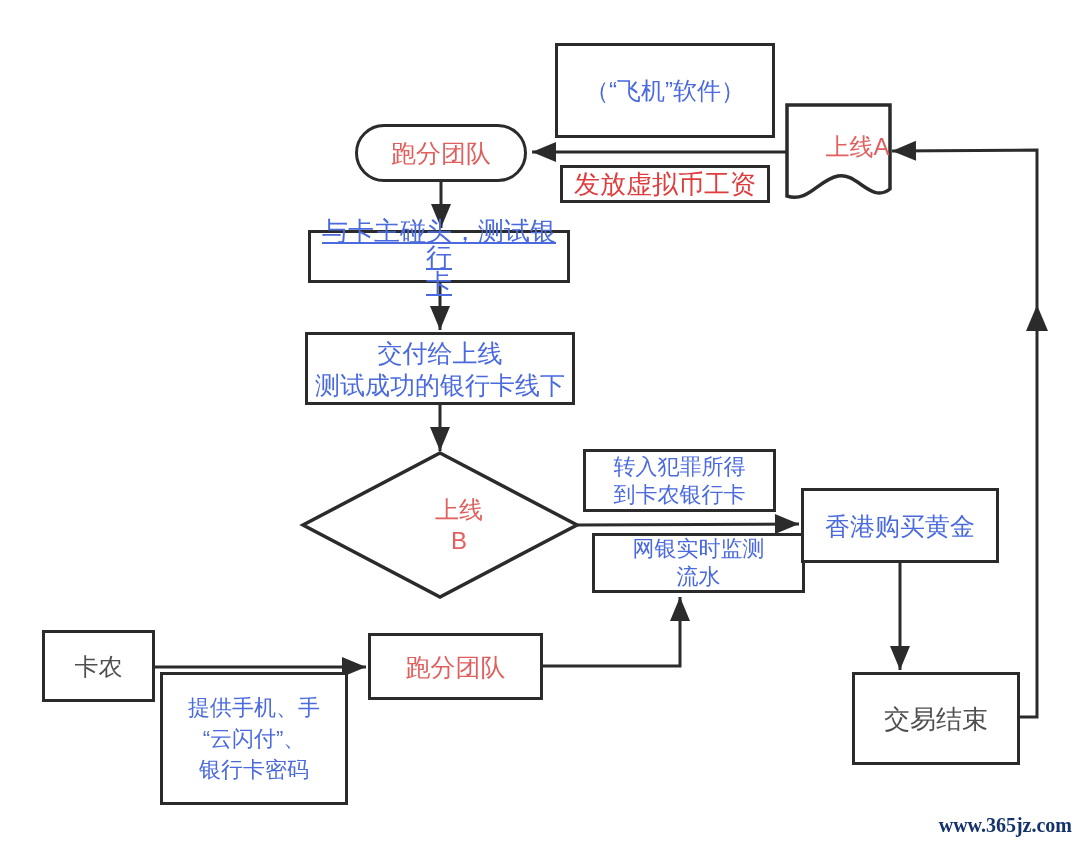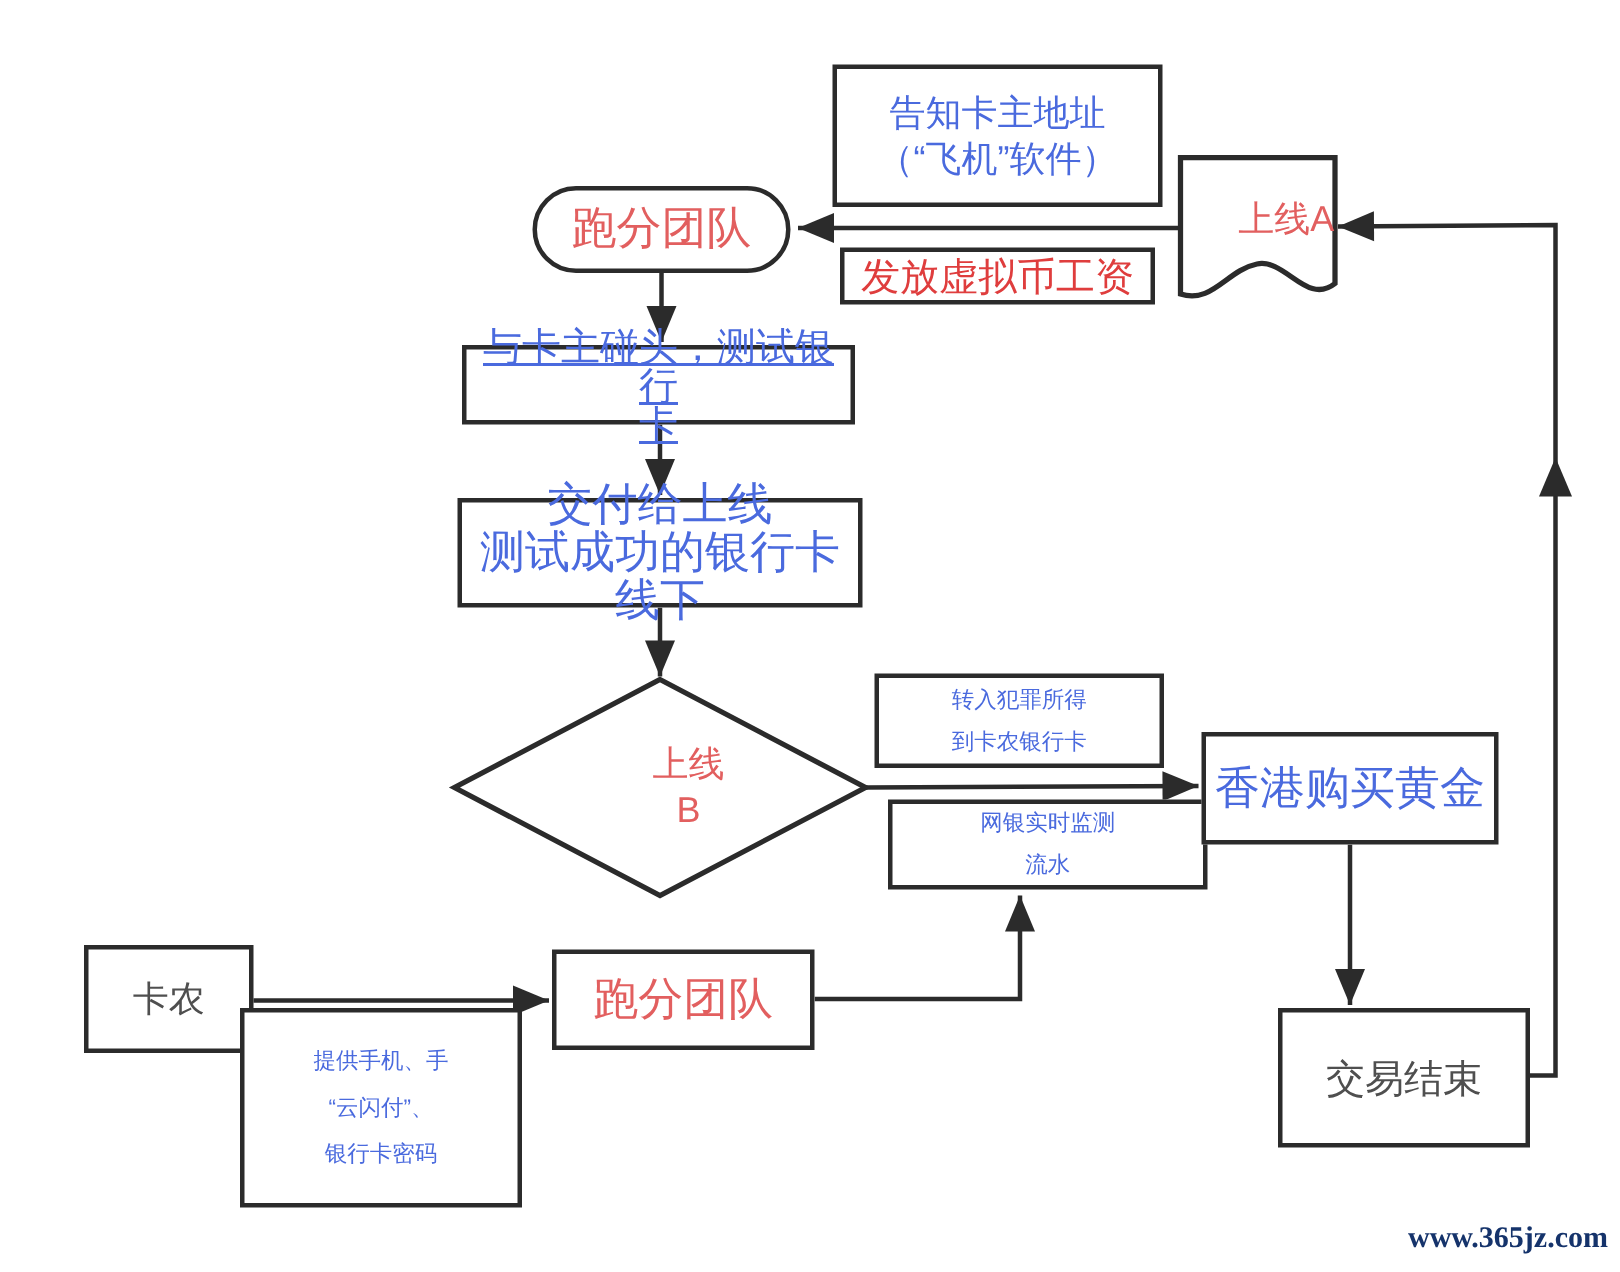--- a/index.html
+++ b/index.html
@@ -16,23 +16,23 @@
     background:#fff;display:flex;flex-direction:column;justify-content:center;
     align-items:center;text-align:center;
   }
   .floating{position:absolute;box-sizing:border-box;display:flex;flex-direction:column;
     justify-content:center;align-items:center;text-align:center;border:none;background:transparent;padding-left:38px;}
   .blue{color:var(--blue-text,#4a6ade);}
   .red{color:var(--red-soft,#e25f5f);}
   .red-strong{color:var(--red-strong,#df3d3d);}
   .dark{color:var(--dark-text,#4f4f4f);}
   .fs22{font-size:26px;line-height:26px;}
-  .fs23{font-size:15px;line-height:28px;}
+  .fs23{font-size:22px;line-height:28px;}
   .fs24{font-size:24px;line-height:31px;}
-  .fs25{font-size:30px;line-height:30px;align-items:center;}
+  .fs25{font-size:25px;line-height:30px;align-items:center;}
   .fs26{font-size:26px;line-height:30px;}
   .lh31{line-height:31px;}
   .lh32{line-height:32px;}
   #watermark{
     position:absolute;left:930px;top:814px;width:142px;text-align:right;
     font-family:"Liberation Serif","DejaVu Serif",serif;font-weight:bold;
     font-size:20px;color:var(--watermark,#15336b);
   }
 </style>
 </head>
@@ -57,21 +57,20 @@
     <polygon class="ah" points="1037,305 1048,331 1026,331"></polygon>
     <path class="wire" d="M155,667 L366,667" marker-end="url(#arrow)"></path>
     <path class="wire" d="M543,666 L680,666 L680,597" marker-end="url(#arrow)"></path>
 
     <polygon class="shape" points="440,453 577,525 440,597 303,525"></polygon>
 
     <path class="shape" d="M787,105 L890,105 L890,189 C871,204 857,172 838,176 C818,180 808,203 787,196 Z"></path>
   </svg>
 
   <div class="node blue fs24 lh31" style="left:555px;top:43px;width:220px;height:95px;">
-    <div>告知卡主地址</div>
     <div>（“飞机”软件）</div>
   </div>
 
   <div class="node red fs25" style="left:355px;top:124px;width:172px;height:58px;border-radius:29px;">
     <div>跑分团队</div>
   </div>
 
   <div class="node red-strong fs22" style="left:560px;top:165px;width:210px;height:38px;">
     <div>发放虚拟币工资</div>
   </div>
@@ -101,21 +100,21 @@
 
   <div class="node blue fs23" style="left:592px;top:533px;width:213px;height:60px;">
     <div>网银实时监测</div>
     <div>流水</div>
   </div>
 
   <div class="node blue fs25" style="left:801px;top:488px;width:198px;height:75px;">
     <div>香港购买黄金</div>
   </div>
 
-  <div class="node dark fs24" style="left:56px;top:630px;width:113px;height:72px;">
+  <div class="node dark fs24" style="left:42px;top:630px;width:113px;height:72px;">
     <div>卡农</div>
   </div>
 
   <div class="node blue fs23 lh31" style="left:160px;top:672px;width:188px;height:133px;">
     <div>提供手机、手</div>
     <div>“云闪付”、</div>
     <div>银行卡密码</div>
   </div>
 
   <div class="node red fs25" style="left:368px;top:633px;width:175px;height:67px;">

